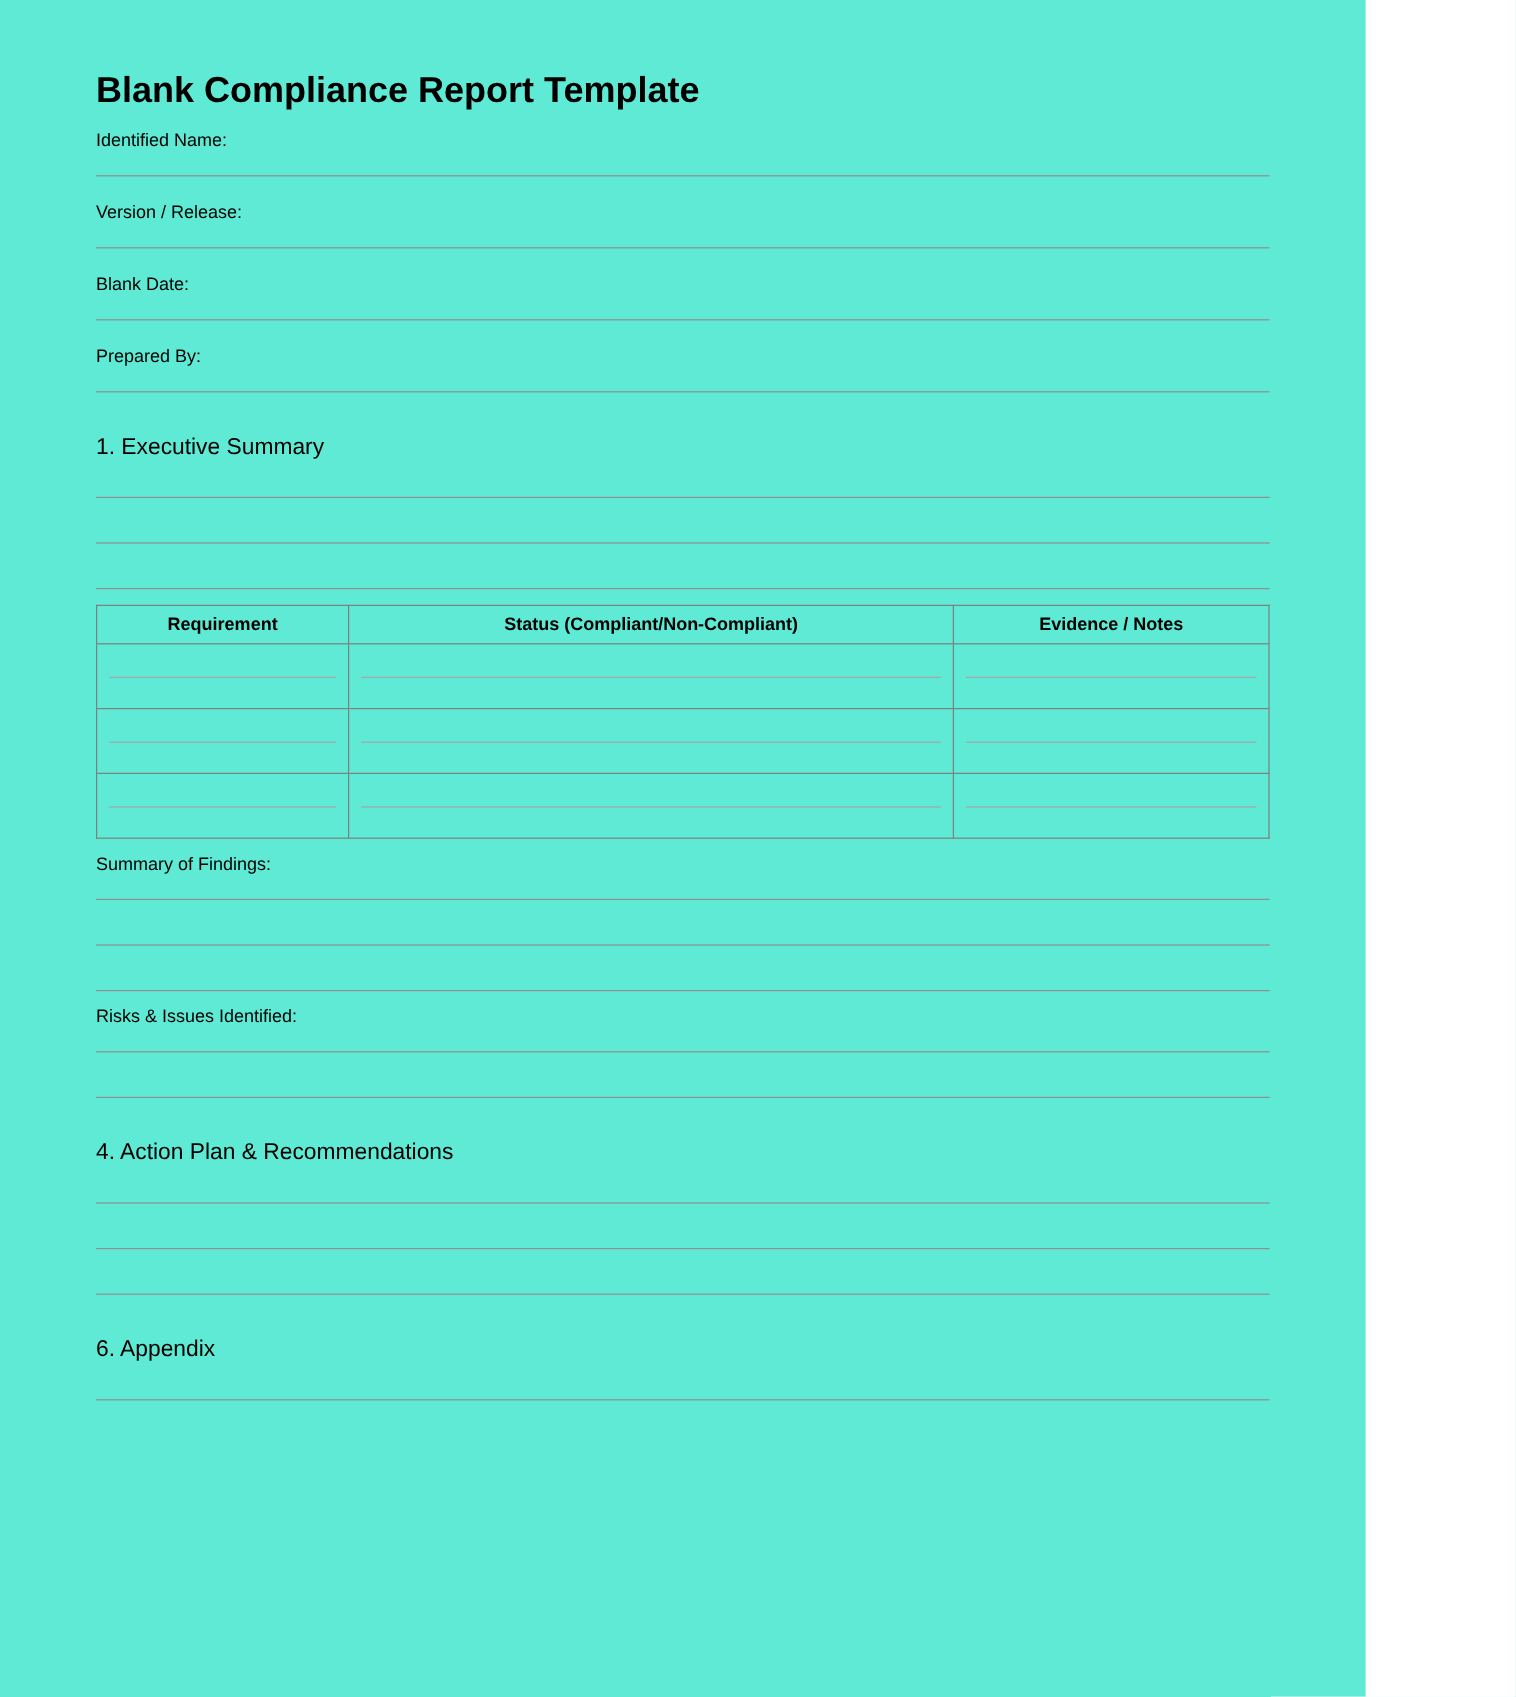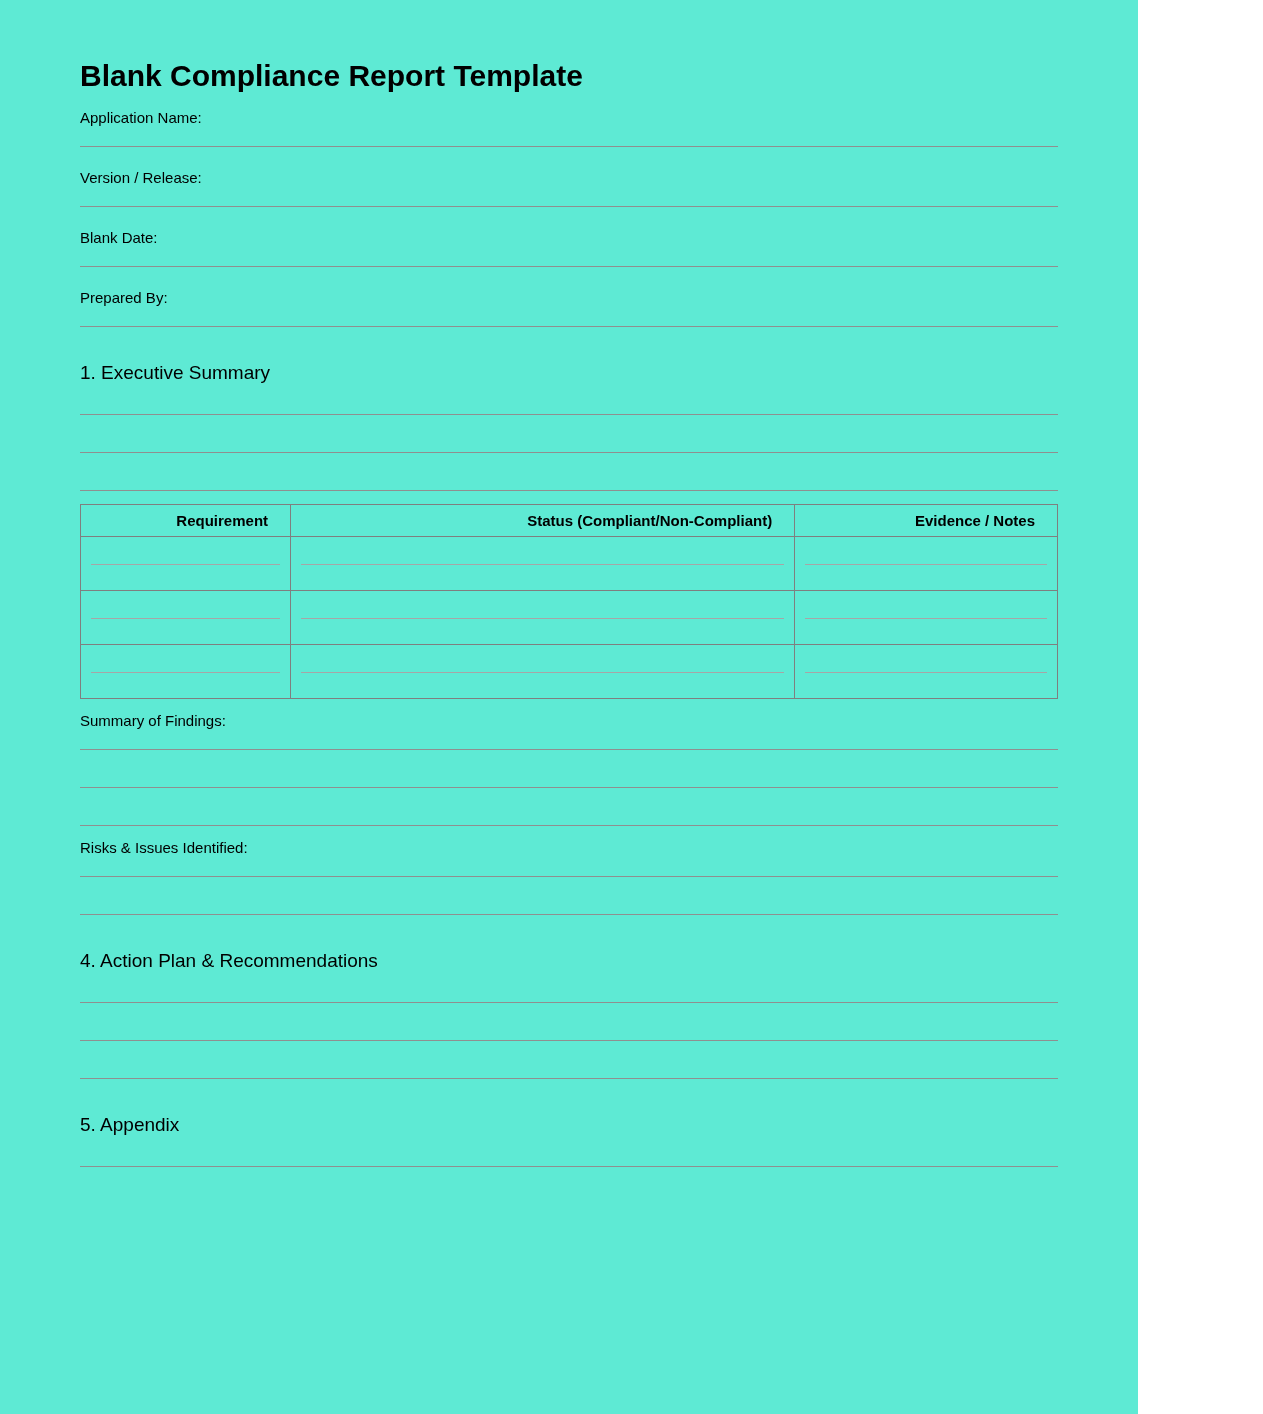--- a/index.html
+++ b/index.html
@@ -61,25 +61,25 @@
     width: 100%;
     border-collapse: collapse;
     margin-top: 13px;
     table-layout: fixed;
   }
   table.req-table th,
   table.req-table td {
     border: 1px solid #7f7f7f;
   }
   table.req-table th {
-    text-align: right;
+    text-align: center;
     font-size: 15px;
     line-height: 17px;
     font-weight: 700;
-    padding: 7px 22px;
+    padding: 7px 10px;
   }
   table.req-table td {
     height: 54px;
     vertical-align: top;
     padding: 0 10px;
   }
   .cell-line {
     height: 28px;
     border-bottom: 1px solid #a6a6a6;
   }
@@ -87,21 +87,21 @@
   .col-status      { width: 51.6%; }
   .col-evidence    { width: 26.9%; }
 </style>
 </head>
 <body>
 
 <div class="page">
 
   <h1 class="doc-title">Blank Compliance Report Template</h1>
 
-  <div class="field-label">Application Name:</div>
+  <div class="field-label">Identified Name:</div>
   <div class="field-line"></div>
 
   <div class="field-label">Version / Release:</div>
   <div class="field-line"></div>
 
   <div class="field-label">Blank Date:</div>
   <div class="field-line"></div>
 
   <div class="field-label">Prepared By:</div>
   <div class="field-line"></div>
@@ -167,16 +167,16 @@
   <div class="rule"></div>
   <div class="sub-label">Risks &amp; Issues Identified:</div>
   <div class="rule"></div>
   <div class="rule"></div>
 
   <h2 class="section-heading">4. Action Plan &amp; Recommendations</h2>
   <div class="rule"></div>
   <div class="rule"></div>
   <div class="rule"></div>
 
-  <h2 class="section-heading">5. Appendix</h2>
+  <h2 class="section-heading">6. Appendix</h2>
   <div class="rule"></div>
 
 </div>
 
 </body></html>

